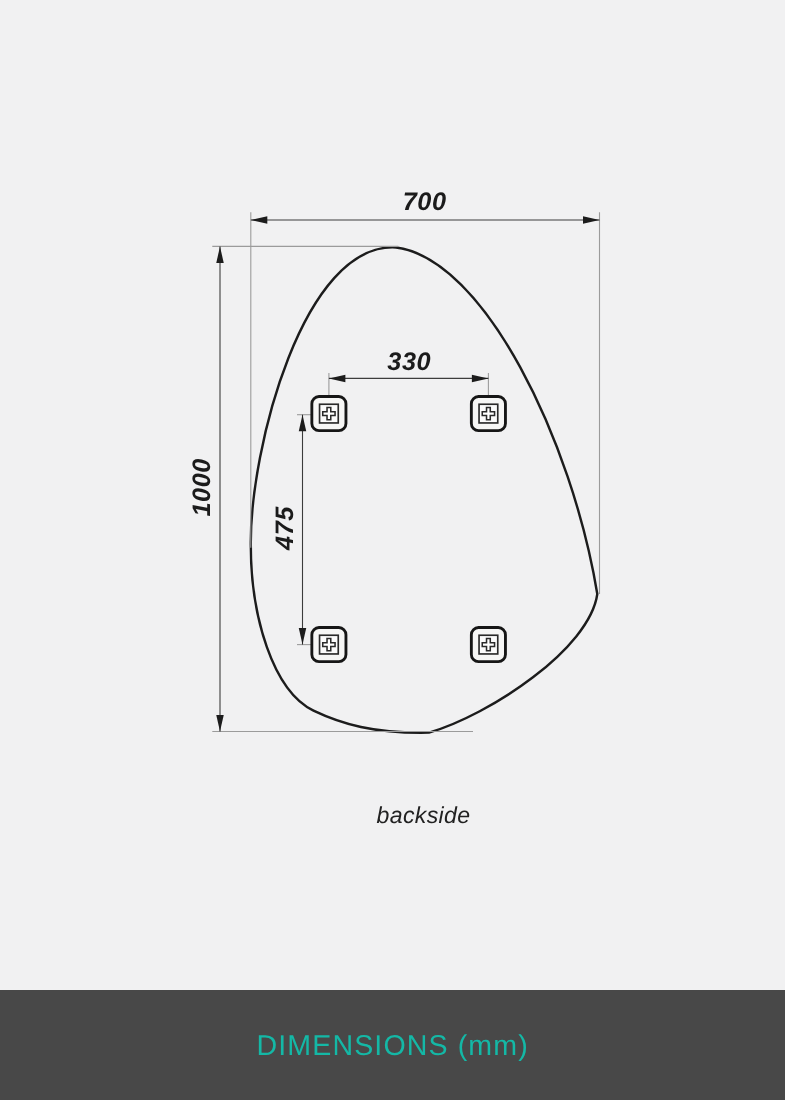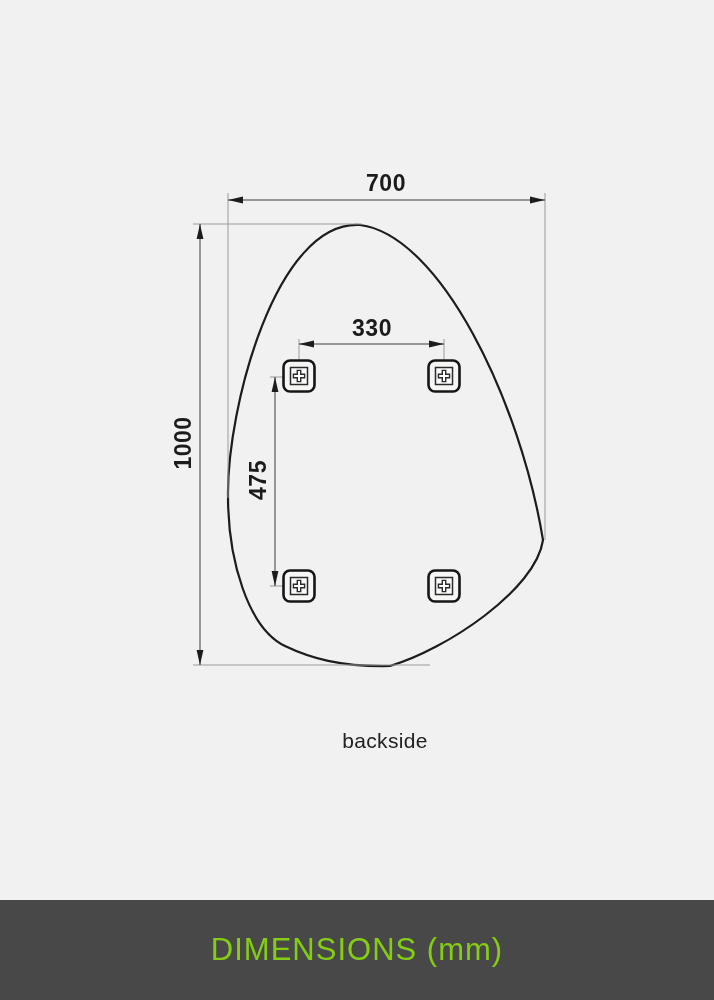--- a/index.html
+++ b/index.html
@@ -15,20 +15,21 @@
     background: #f1f1f2;
     overflow: hidden;
     margin: 0 auto;
   }
   .drawing {
     position: absolute;
     top: 0;
     left: 0;
     width: 714px;
     height: 772px;
+    font-style: italic;
   }
   svg text {
     font-family: "Liberation Sans", sans-serif;
   }
   .dim-label {
     font-size: 23px;
     font-weight: bold;
     fill: #1b1b1b;
     letter-spacing: 0.5px;
   }
@@ -61,22 +62,22 @@
     left: 0;
     top: 900px;
     width: 714px;
     height: 100px;
     background: #484848;
     display: flex;
     align-items: center;
     justify-content: center;
   }
   .footer-title {
-    color: #84cc16;
-    font-size: 31px;
+    color: #14b8a6;
+    font-size: 26px;
     font-weight: 300;
     letter-spacing: 1px;
   }
 </style>
 </head>
 <body>
 
 <div class="page">
 
   <div class="drawing">

